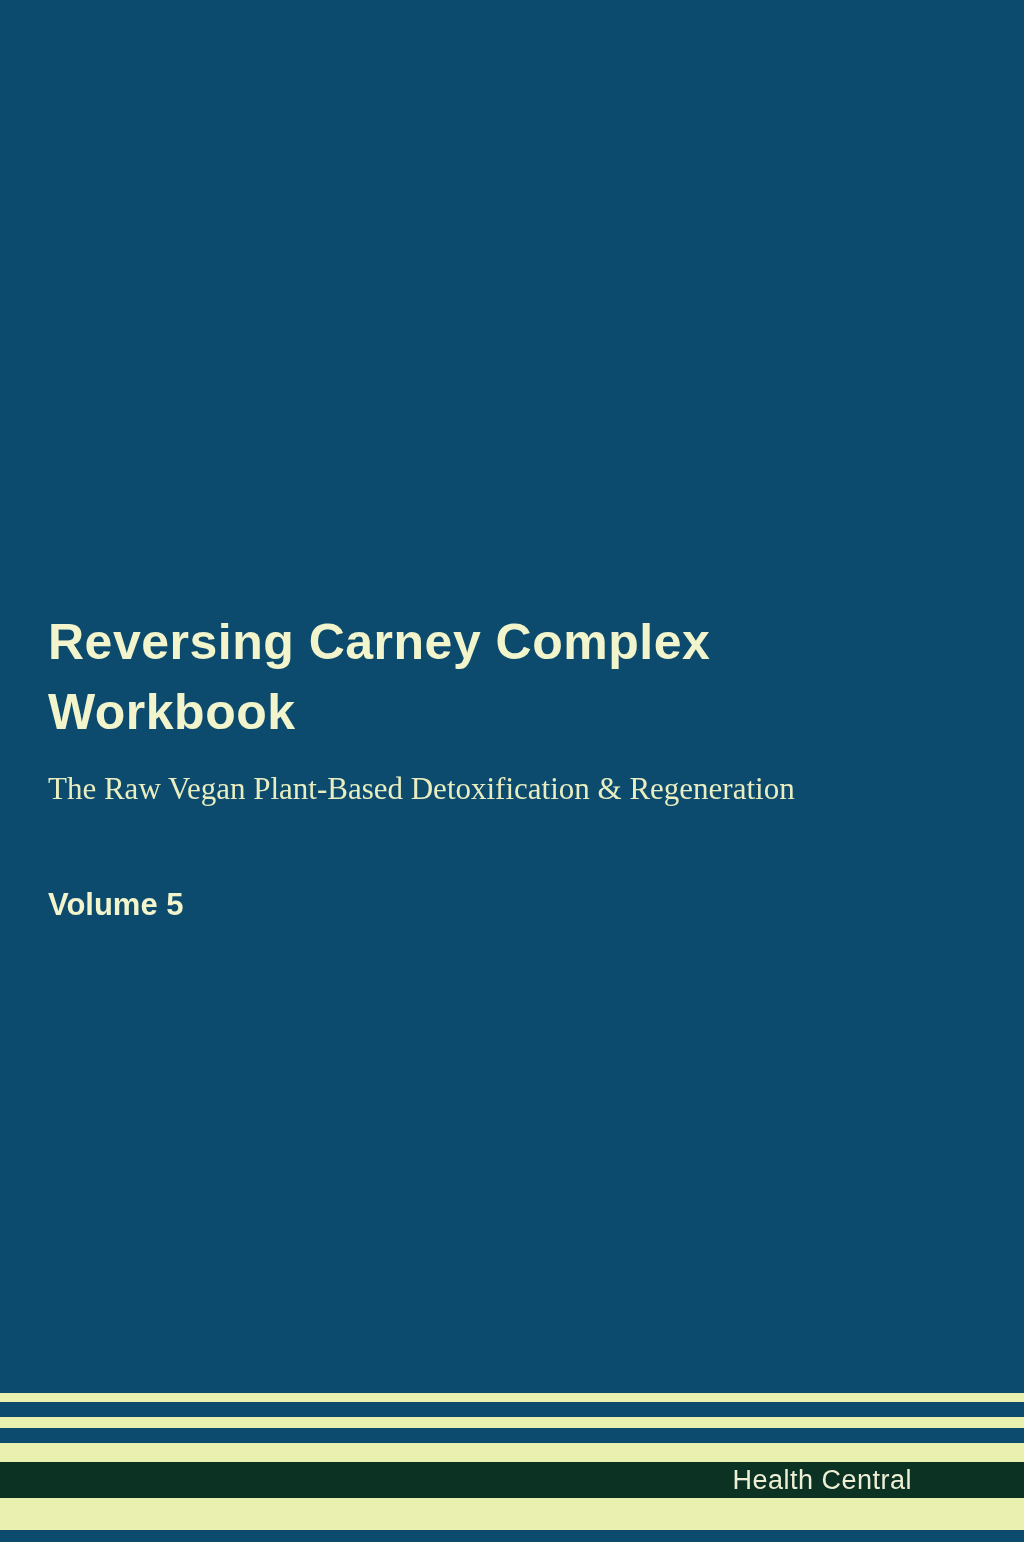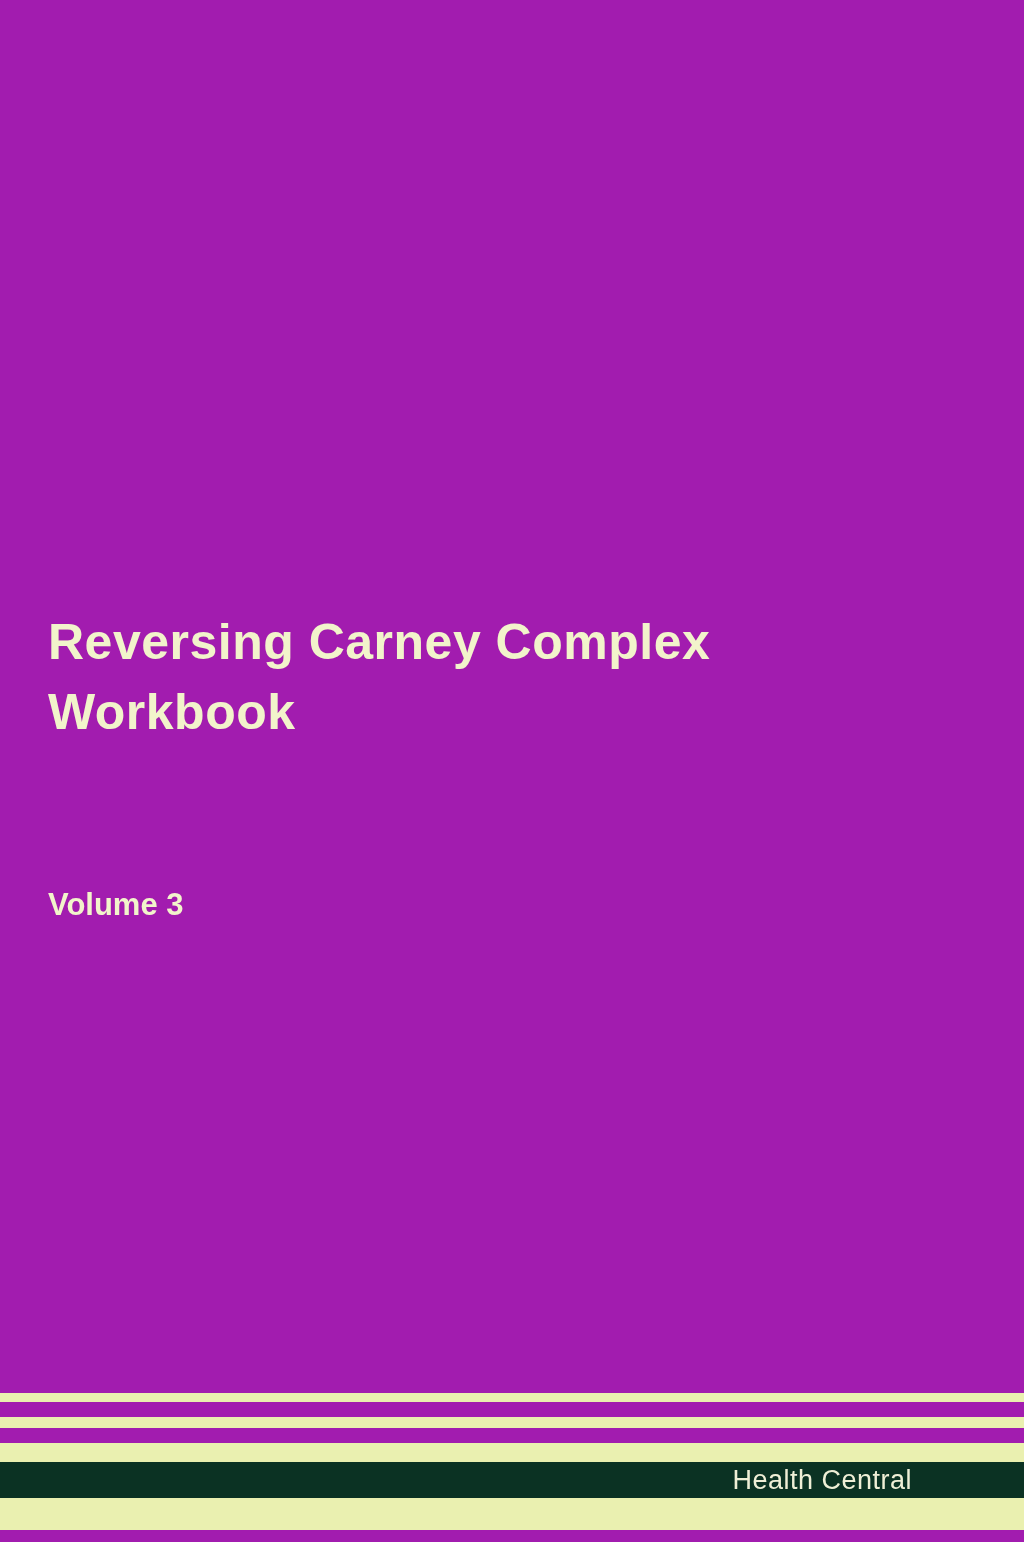--- a/index.html
+++ b/index.html
@@ -4,21 +4,21 @@
 <style>
   html, body {
     margin: 0;
     padding: 0;
     background: #000;
   }
   .cover {
     position: relative;
     width: 1024px;
     height: 1542px;
-    background: #a21caf;
+    background: #0c4a6e;
     overflow: hidden;
     font-family: "Liberation Sans", "DejaVu Sans", sans-serif;
   }
   .title {
     position: absolute;
     left: 48px;
     top: 573px;
     color: #f2f4cb;
     font-size: 50px;
     line-height: 70px;
@@ -78,24 +78,24 @@
 <body>
 
 <div class="cover">
 
   <h1 class="title">
     <span>Reversing Carney Complex</span><br>
     <span>Workbook</span>
   </h1>
 
   <p class="subtitle">
-    <br>
+    <span>The Raw Vegan Plant-Based Detoxification &amp; Regeneration</span><br>
   </p>
 
-  <p class="volume">Volume 3</p>
+  <p class="volume">Volume 5</p>
 
   <div class="stripe stripe-a"></div>
   <div class="stripe stripe-b"></div>
   <div class="stripe stripe-c"></div>
 
   <div class="publisher-band">
     <span class="publisher">Health Central</span>
   </div>
 
   <div class="stripe stripe-d"></div>

